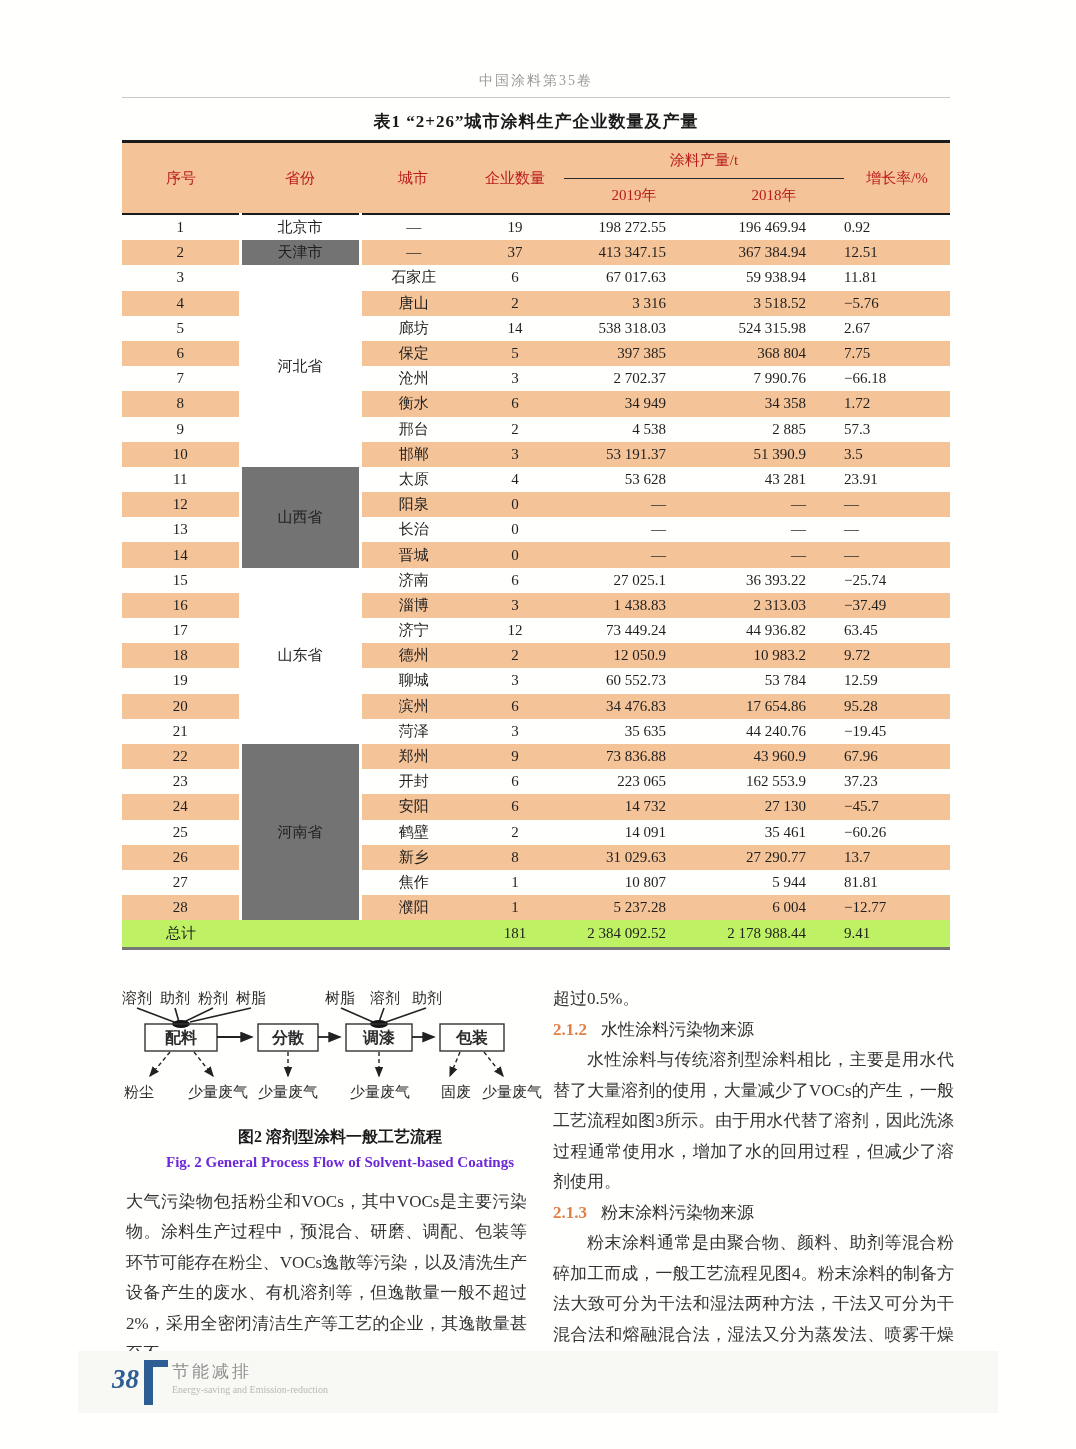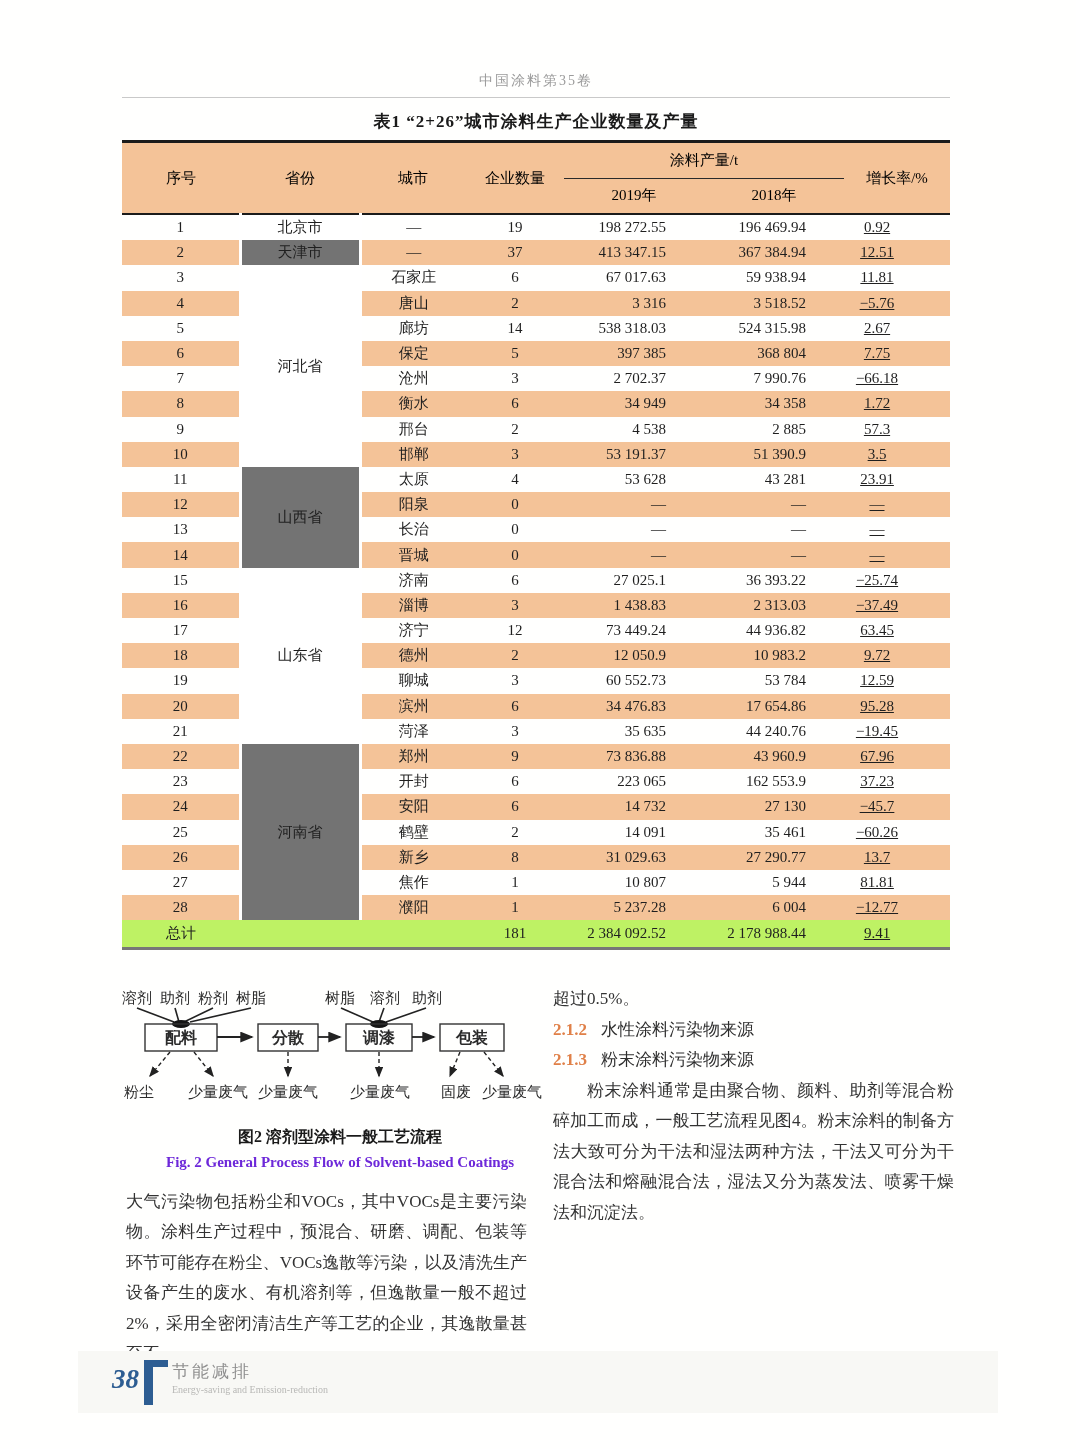--- a/index.html
+++ b/index.html
@@ -10,28 +10,28 @@
   .page-header{position:absolute;top:72px;left:122px;width:828px;display:flex;
                justify-content:center;border-bottom:1px solid #c9c9c9;padding-bottom:7px;
                font-size:14px;color:#9b9b9b;letter-spacing:2px;}
 
   
   .table-section{position:absolute;top:110px;left:122px;width:828px;}
   .tbl-title-cn{text-align:center;font-weight:bold;font-size:17px;color:#1a1a1a;margin:0 0 7px 0;letter-spacing:1px;}
   .tbl-title-en{text-align:center;font-weight:bold;font-size:15px;color:#1a1a1a;margin:0 0 11px 0;}
   table.tbl{width:828px;border-collapse:collapse;table-layout:fixed;
             border-top:3px solid #1b1b1b;border-bottom:3px solid #777;}
-  .tbl th{background:#f4c398;font-weight:normal;font-size:15px;color:#000000;padding:0;}
+  .tbl th{background:#f4c398;font-weight:normal;font-size:15px;color:#b91c1c;padding:0;}
   .tbl th.span2{border-bottom:2px solid #1b1b1b;height:70px;}
   .tbl th.product{border-bottom:1px solid #2a2a2a;height:34px;}
   .tbl th.hyear{border-bottom:2px solid #1b1b1b;height:34px;}
   .tbl td{font-size:15px;color:#1f1f1f;height:25.2px;padding:0;text-align:center;}
   .tbl tr.striped td{background:#f4c398;}
   .tbl td.c-num{text-align:right;padding-right:38px;}
-  .tbl td.c-growth{text-align:center;padding-right:40px;text-decoration:underline;}
+  .tbl td.c-growth{text-align:left;padding-right:40px;}
   .tbl td.c-prov.prov-white{background:#fff;border-left:3px solid #fff;border-right:3px solid #fff;}
   .tbl td.c-prov.prov-peach{background:#737373;border-left:3px solid #fff;border-right:3px solid #fff;}
   .tbl tr.total-row td{background:#bef264;height:27px;}
 
   
   .columns{position:absolute;top:984px;left:126px;width:828px;display:flex;gap:26px;}
   .col{width:401px;font-size:17px;line-height:30.5px;text-align:justify;color:#333;}
   .para{margin:0;}
   .para.indent{text-indent:2em;}
   .subheading{margin:0;line-height:30.5px;}
@@ -396,20 +396,21 @@
         <p class="fig-caption-en">Fig. 2  General Process Flow of Solvent-based Coatings</p>
       </div>
       <p class="para">大气污染物包括粉尘和VOCs，其中VOCs是主要污染物。涂料生产过程中，预混合、研磨、调配、包装等环节可能存在粉尘、VOCs逸散等污染，以及清洗生产设备产生的废水、有机溶剂等，但逸散量一般不超过2%，采用全密闭清洁生产等工艺的企业，其逸散量甚至不</p>
     </div>
 
     <div class="col">
       <p class="para">超过0.5%。</p>
       <p class="subheading">
         <span class="sec-num">2.1.2</span><span class="sec-title">水性涂料污染物来源</span>
       </p>
+      <p class="para indent">水性涂料与传统溶剂型涂料相比，主要是用水代替了大量溶剂的使用，大量减少了VOCs的产生，一般工艺流程如图3所示。由于用水代替了溶剂，因此洗涤过程通常使用水，增加了水的回用过程，但减少了溶剂使用。</p>
       <p class="subheading">
         <span class="sec-num">2.1.3</span><span class="sec-title">粉末涂料污染物来源</span>
       </p>
       <p class="para indent">粉末涂料通常是由聚合物、颜料、助剂等混合粉碎加工而成，一般工艺流程见图4。粉末涂料的制备方法大致可分为干法和湿法两种方法，干法又可分为干混合法和熔融混合法，湿法又分为蒸发法、喷雾干燥法和沉淀法。</p>
     </div>
 
   </div>
 
   <div class="footer-band"></div>
   <div class="page-footer">

